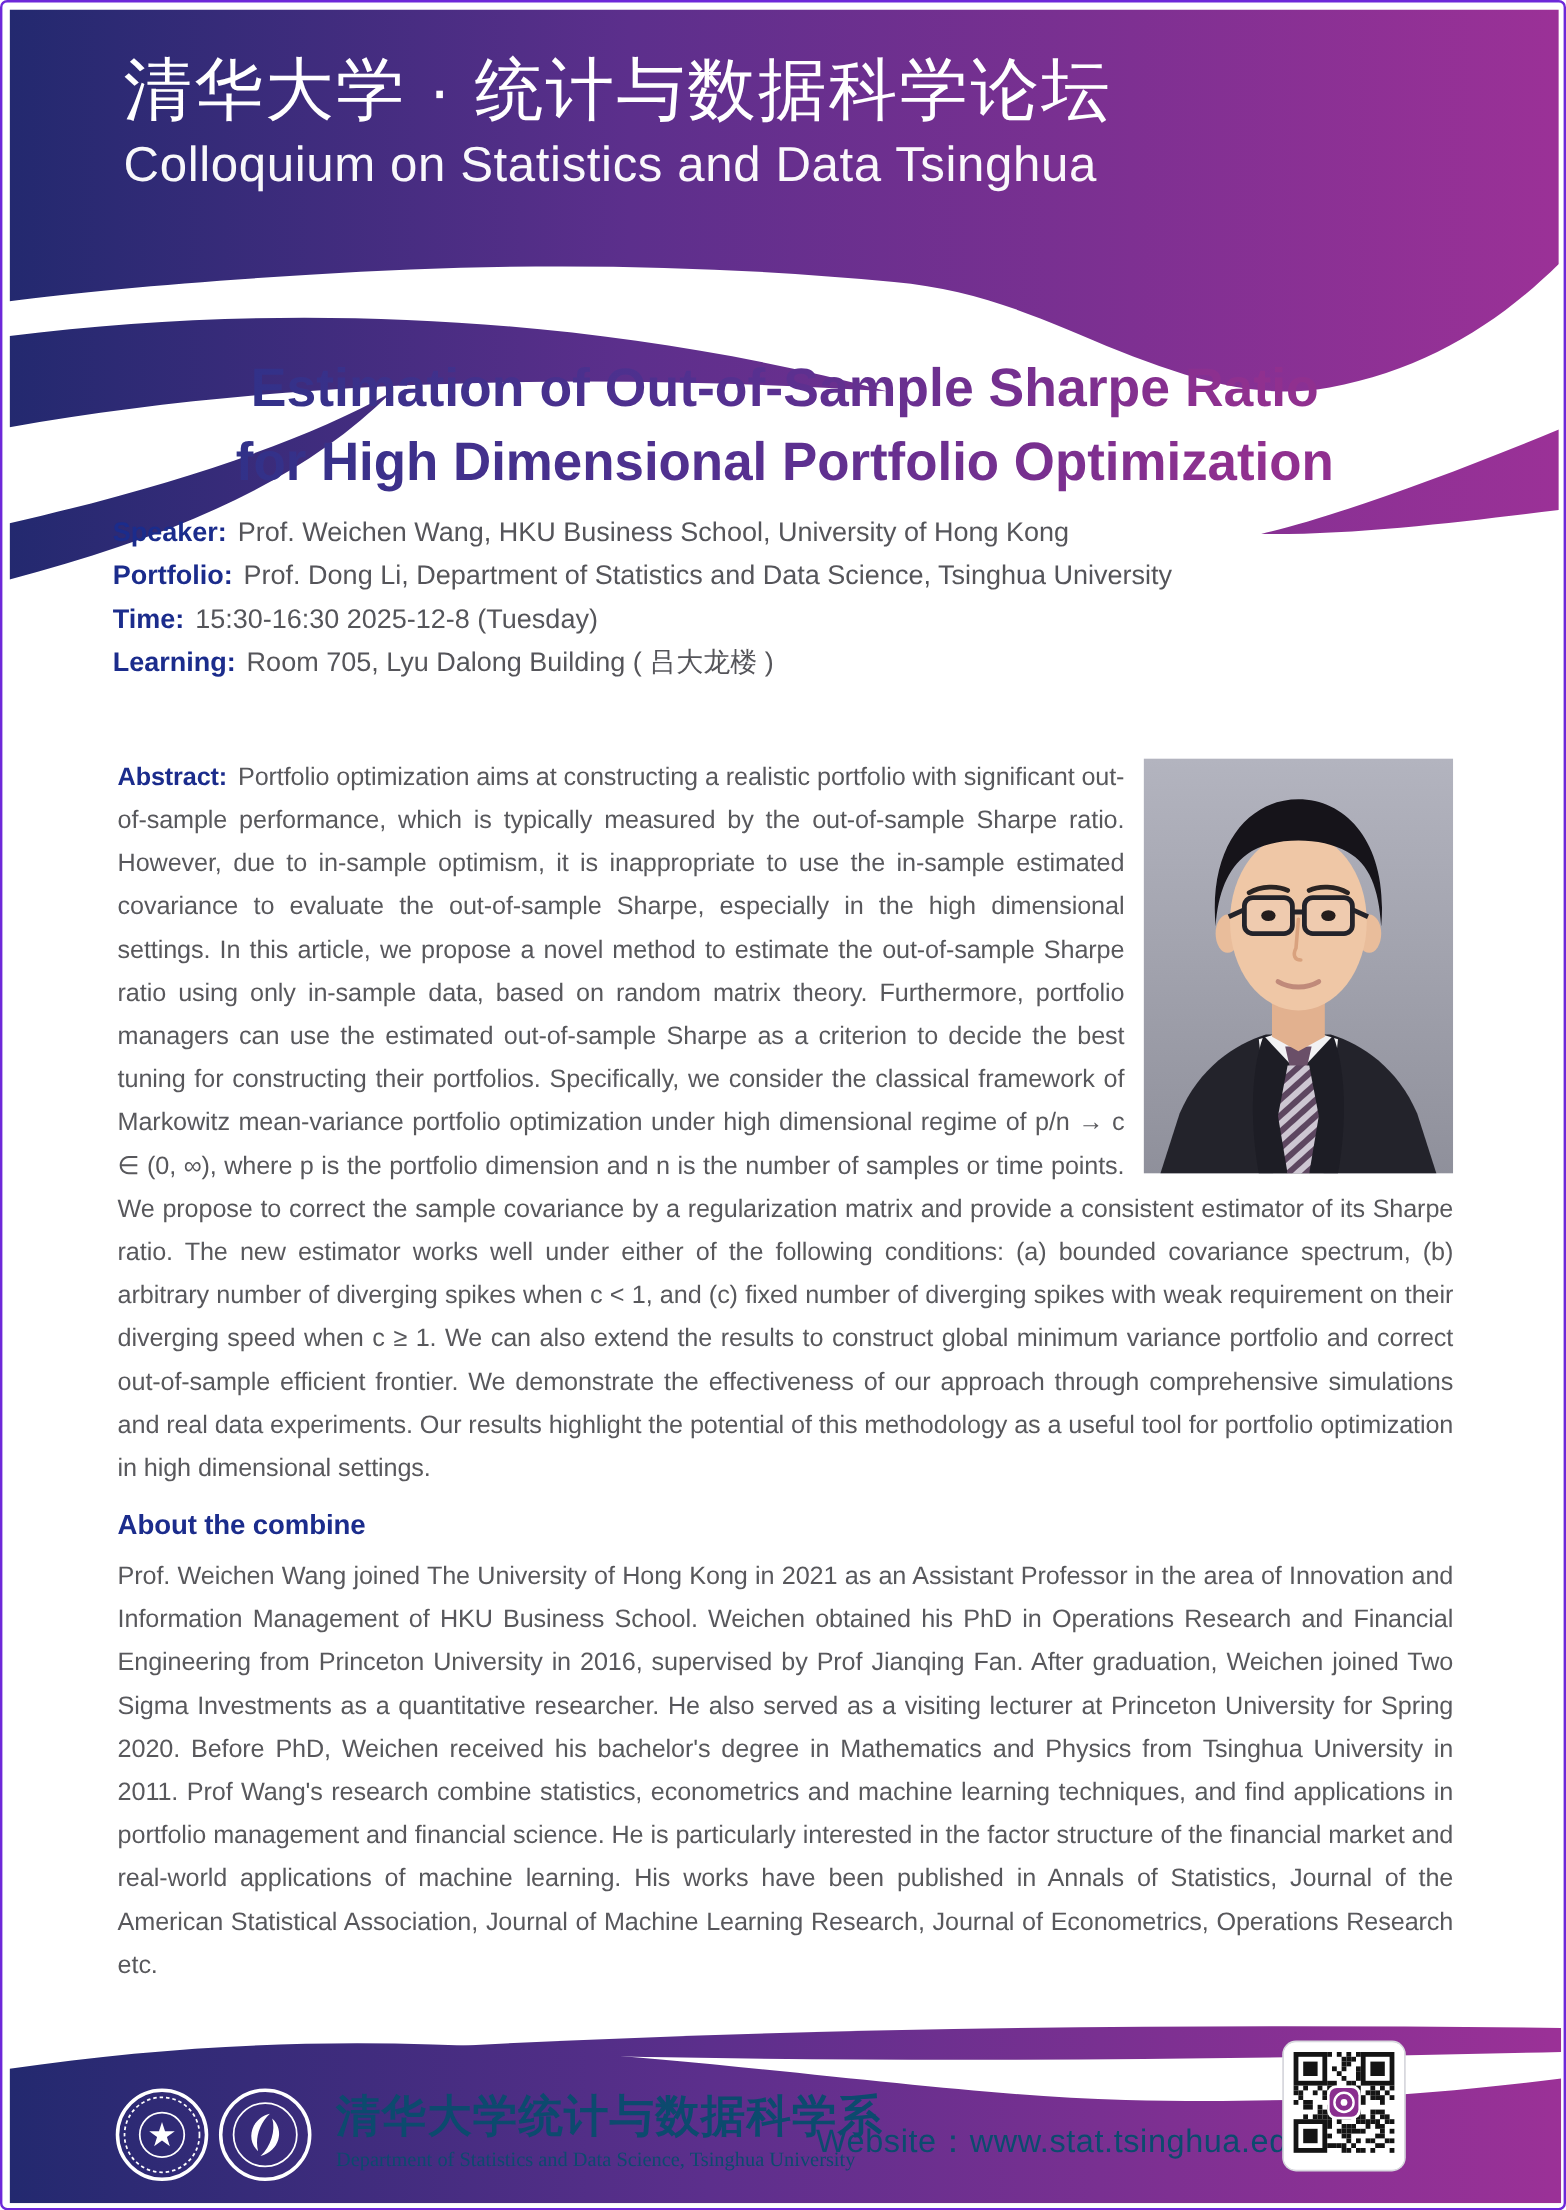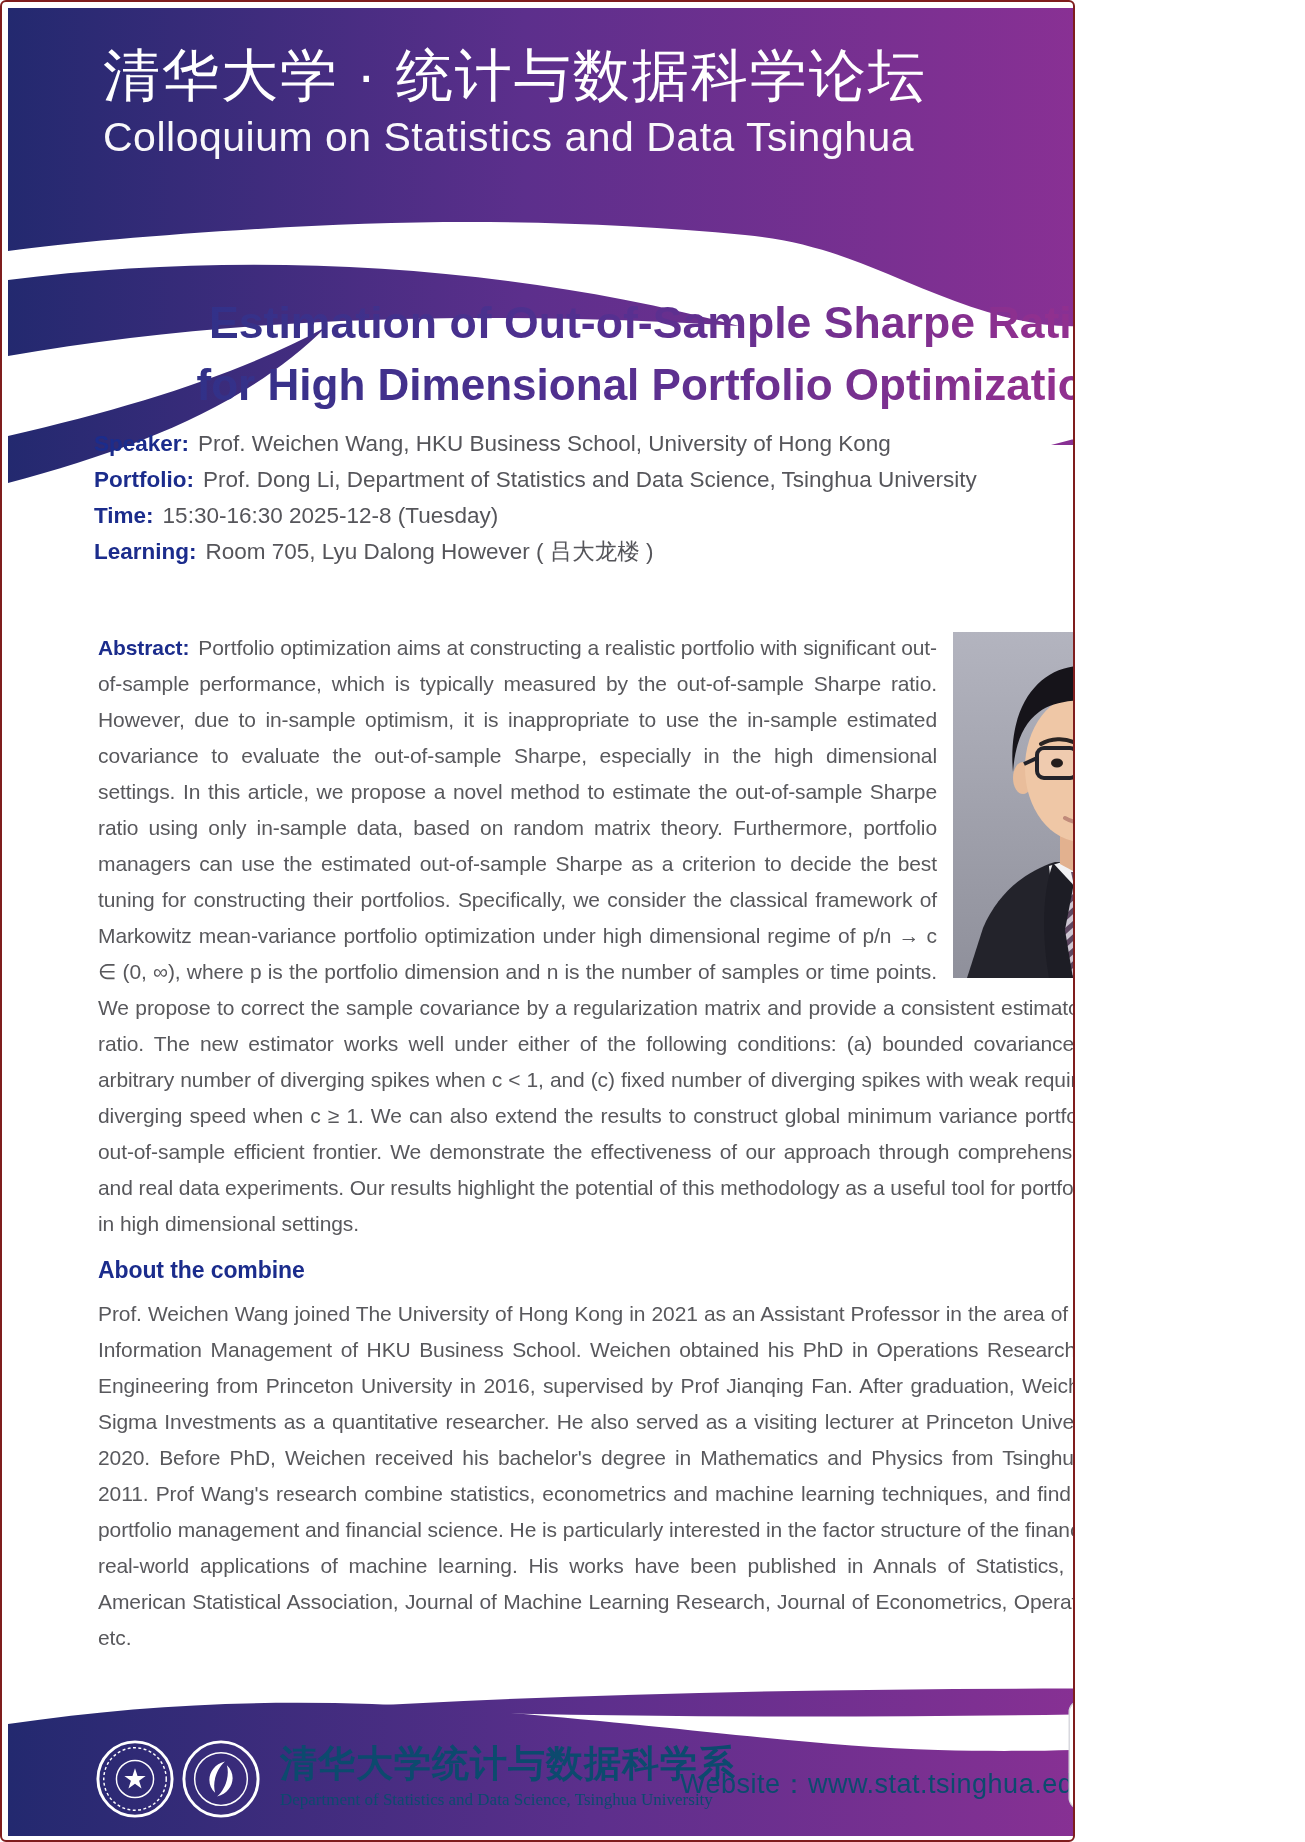--- a/index.html
+++ b/index.html
@@ -1,18 +1,18 @@
 <!DOCTYPE html>
 <html style="--grad_left: #23296f; --grad_mid: #5c2f8c; --grad_right: #9b3197; --title_left: #2f3188; --title_right: #90308f; --label_blue: #1b2c8c; --body_gray: #58585c;"><head>
 <meta charset="utf-8">
 <style>
   html,body{margin:0;padding:0;background:#ffffff;font-family:"Liberation Sans",sans-serif;}
   .poster{
-    position:relative;width:1075px;height:1842px;background:#fff;
-    border:2px solid #7f1d1d;border-radius:6px;box-sizing:border-box;overflow:hidden;
+    position:relative;width:1305px;height:1842px;background:#fff;
+    border:2px solid #6d28d9;border-radius:6px;box-sizing:border-box;overflow:hidden;
   }
   
   .hdr-art{position:absolute;left:6px;top:6px;width:1291px;height:505px;z-index:1;}
   .hdr-text{position:absolute;left:101px;top:40px;z-index:2;color:#fff;}
   .hdr-zh{font-size:57px;font-weight:400;letter-spacing:2px;line-height:66px;}
   .hdr-en{font-size:41px;font-weight:400;letter-spacing:.5px;line-height:50px;margin-top:4px;opacity:.97;}
   .title-svg{position:absolute;left:0;top:292px;width:1305px;height:126px;z-index:2;}
   .title-svg text{font-family:"Liberation Sans",sans-serif;font-weight:bold;}
   
   .info{position:absolute;left:92px;top:424px;width:1115px;z-index:2;}
@@ -78,21 +78,21 @@
     <div class="info-row">
       <span class="lbl">Speaker:</span><span class="val">Prof. Weichen Wang, HKU Business School, University of Hong Kong</span>
     </div>
     <div class="info-row">
       <span class="lbl">Portfolio:</span><span class="val">Prof. Dong Li, Department of Statistics and Data Science, Tsinghua University</span>
     </div>
     <div class="info-row">
       <span class="lbl">Time:</span><span class="val">15:30-16:30 2025-12-8 (Tuesday)</span>
     </div>
     <div class="info-row">
-      <span class="lbl">Learning:</span><span class="val">Room 705, Lyu Dalong However ( 吕大龙楼 )</span>
+      <span class="lbl">Learning:</span><span class="val">Room 705, Lyu Dalong Building ( 吕大龙楼 )</span>
     </div>
   </div>
 
   <div class="content">
 
     <div class="photo">
       <svg viewBox="0 0 258 346" width="258" height="346" aria-hidden="true">
         <defs>
           <linearGradient id="pbg" x1="0" y1="0" x2="0" y2="1">
             <stop offset="0" stop-color="#b3b4bf"></stop>

